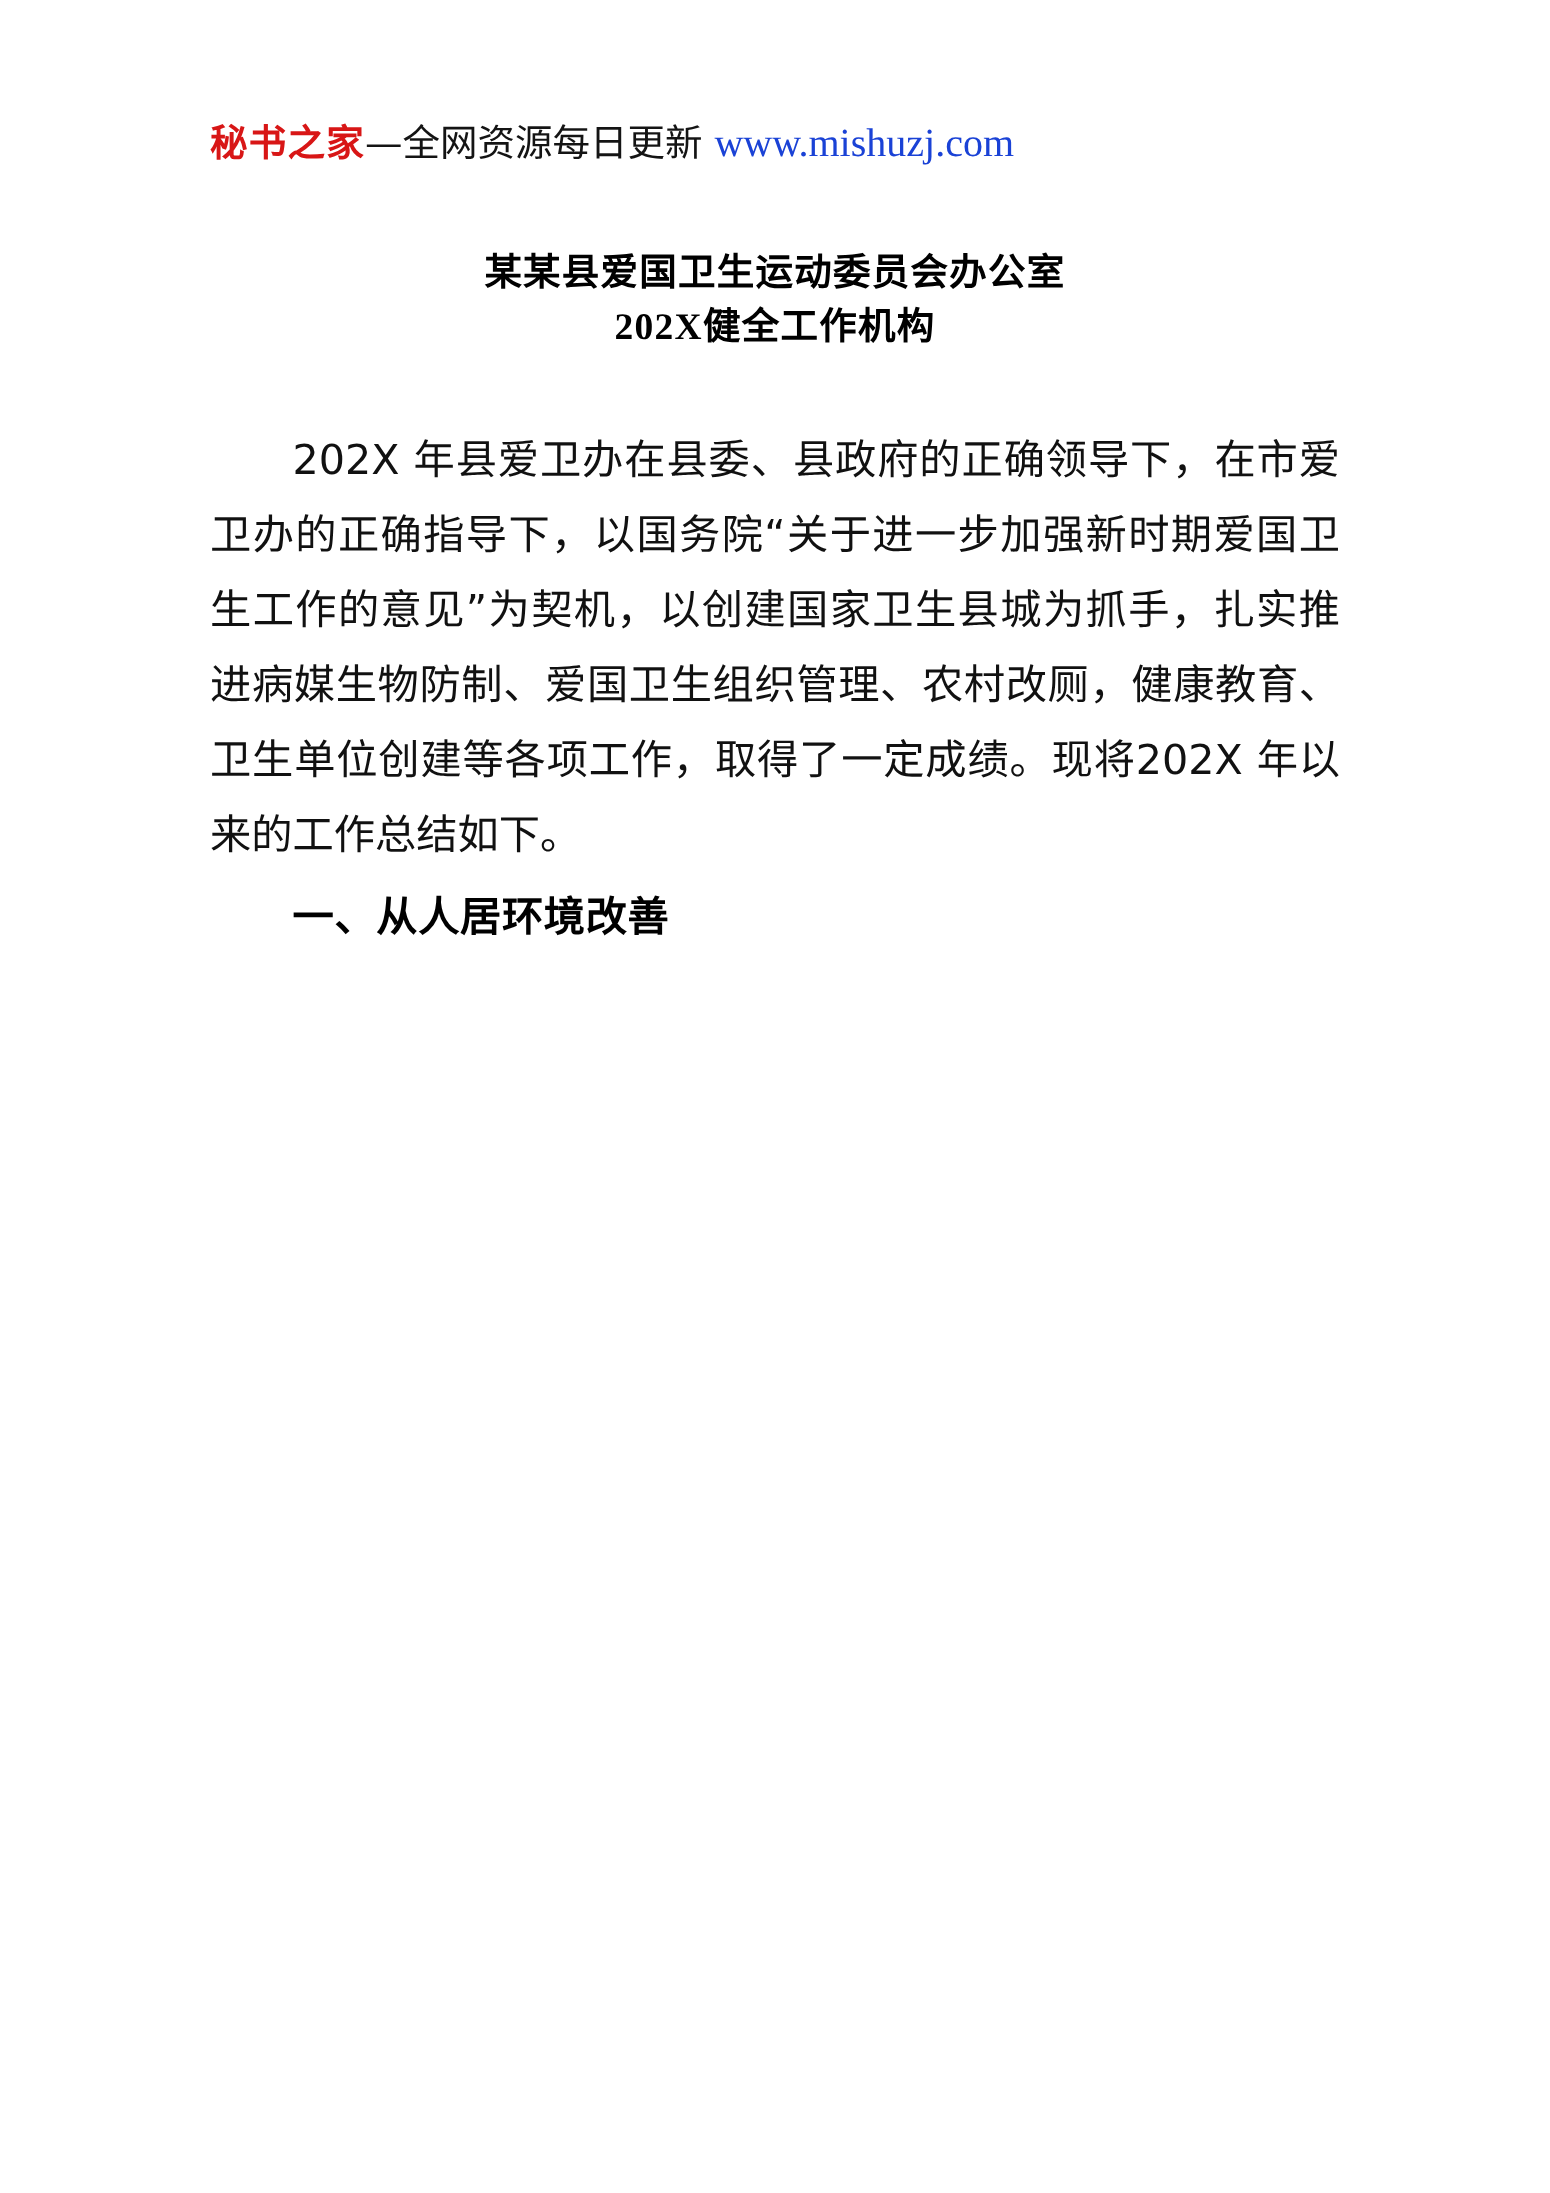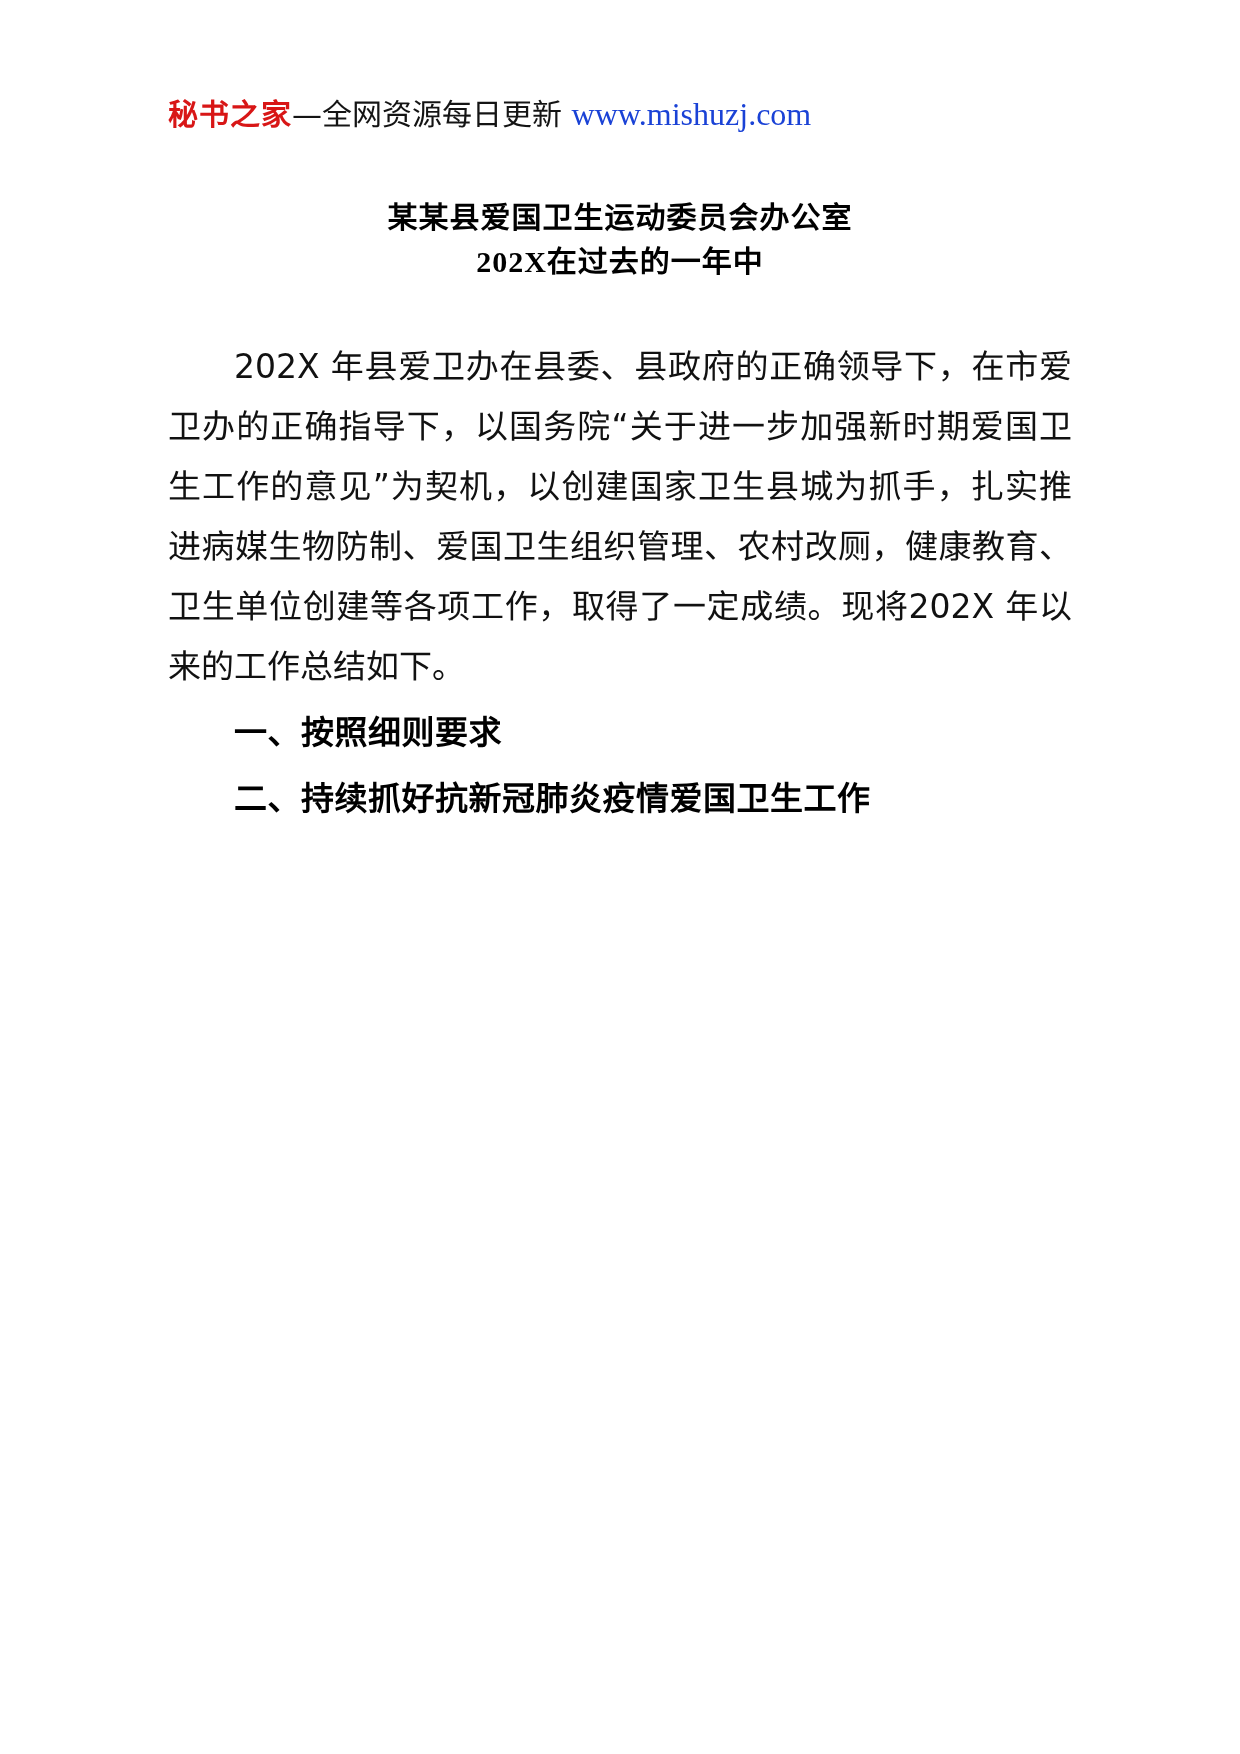--- a/index.html
+++ b/index.html
@@ -93,21 +93,20 @@
 
 <div class="page">
   <div class="content">
 
     <div class="watermark">
       <span class="brand">秘书之家</span><span class="tagline">—全网资源每日更新</span> <span class="url">www.mishuzj.com</span>
     </div>
 
     <h1 class="doc-title">
       <span>某某县爱国卫生运动委员会办公室</span>
-      <span class="line2"><span class="yearmark">202X</span><span>在过去的一年中</span></span>
+      <span class="line2"><span class="yearmark">202X</span><span>健全工作机构</span></span>
     </h1>
 
     <p class="body-para">202X 年县爱卫办在县委、县政府的正确领导下，在市爱卫办的正确指导下，以国务院“关于进一步加强新时期爱国卫生工作的意见”为契机，以创建国家卫生县城为抓手，扎实推进病媒生物防制、爱国卫生组织管理、农村改厕，健康教育、卫生单位创建等各项工作，取得了一定成绩。现将202X 年以来的工作总结如下。</p>
-    <p class="section-heading">一、按照细则要求</p>
-    <p class="section-heading">二、持续抓好抗新冠肺炎疫情爱国卫生工作</p>
+    <p class="section-heading">一、从人居环境改善</p>
 
   </div>
 </div>
 
 </body></html>

